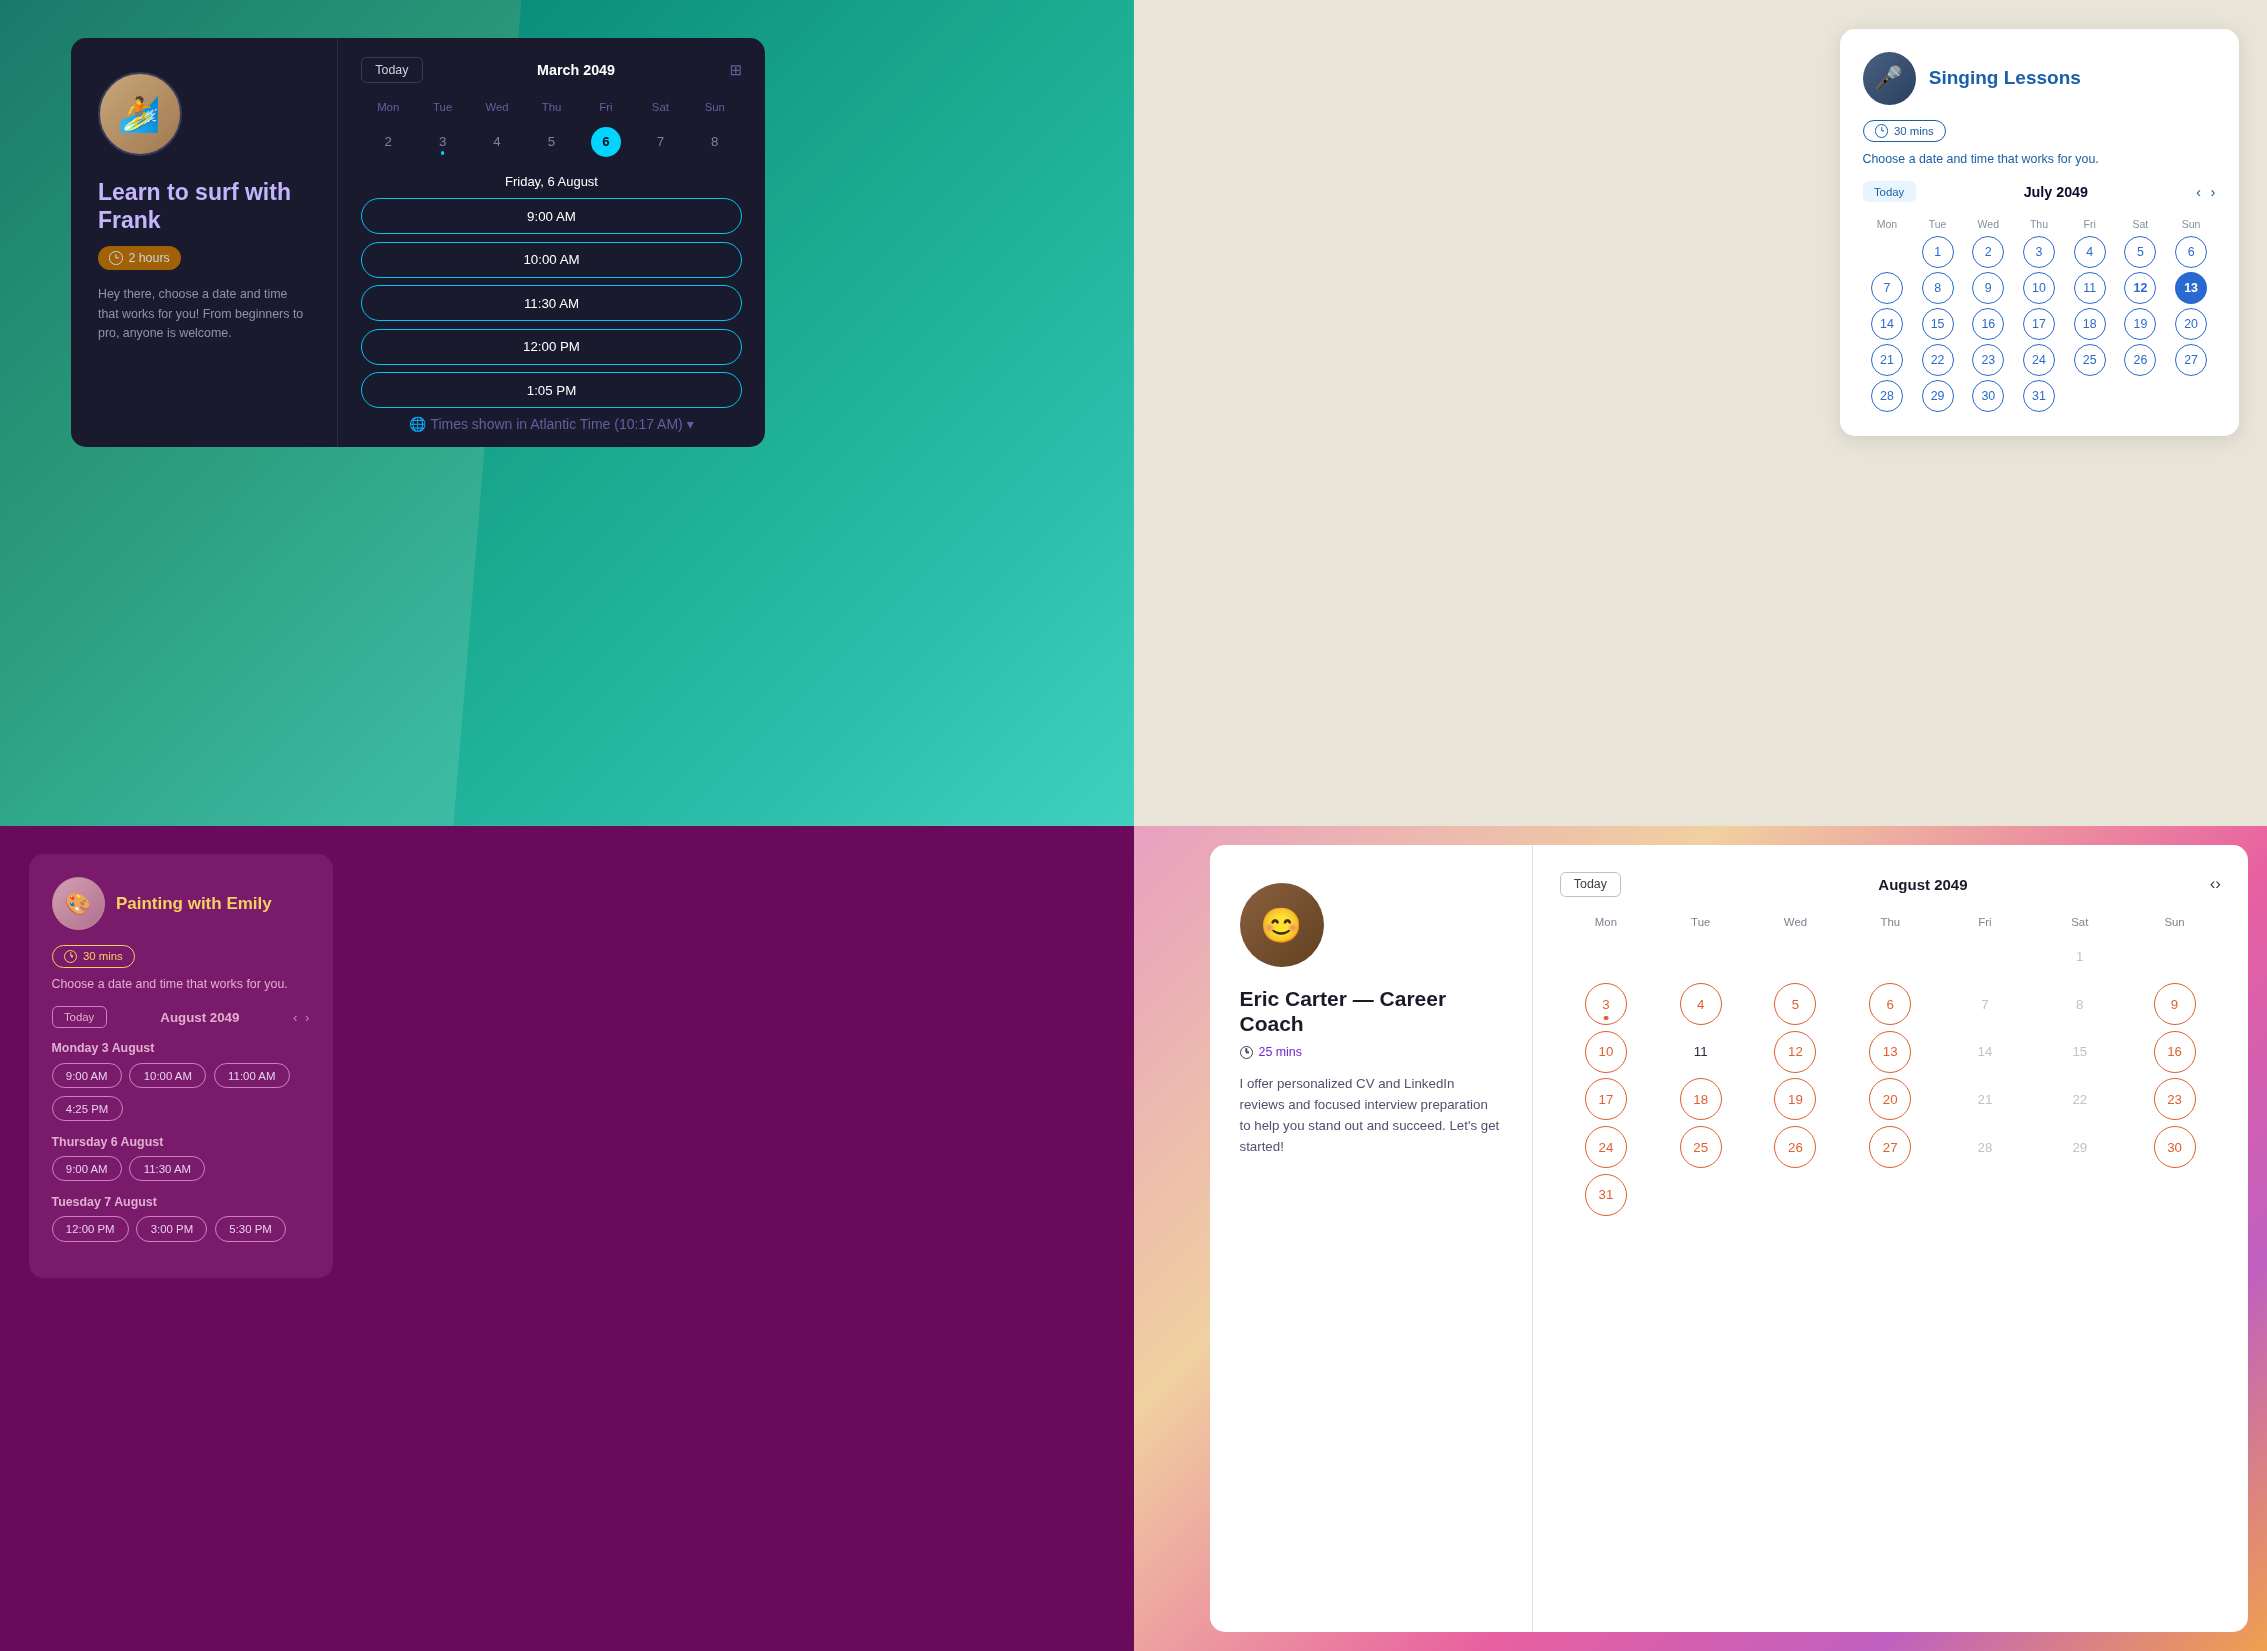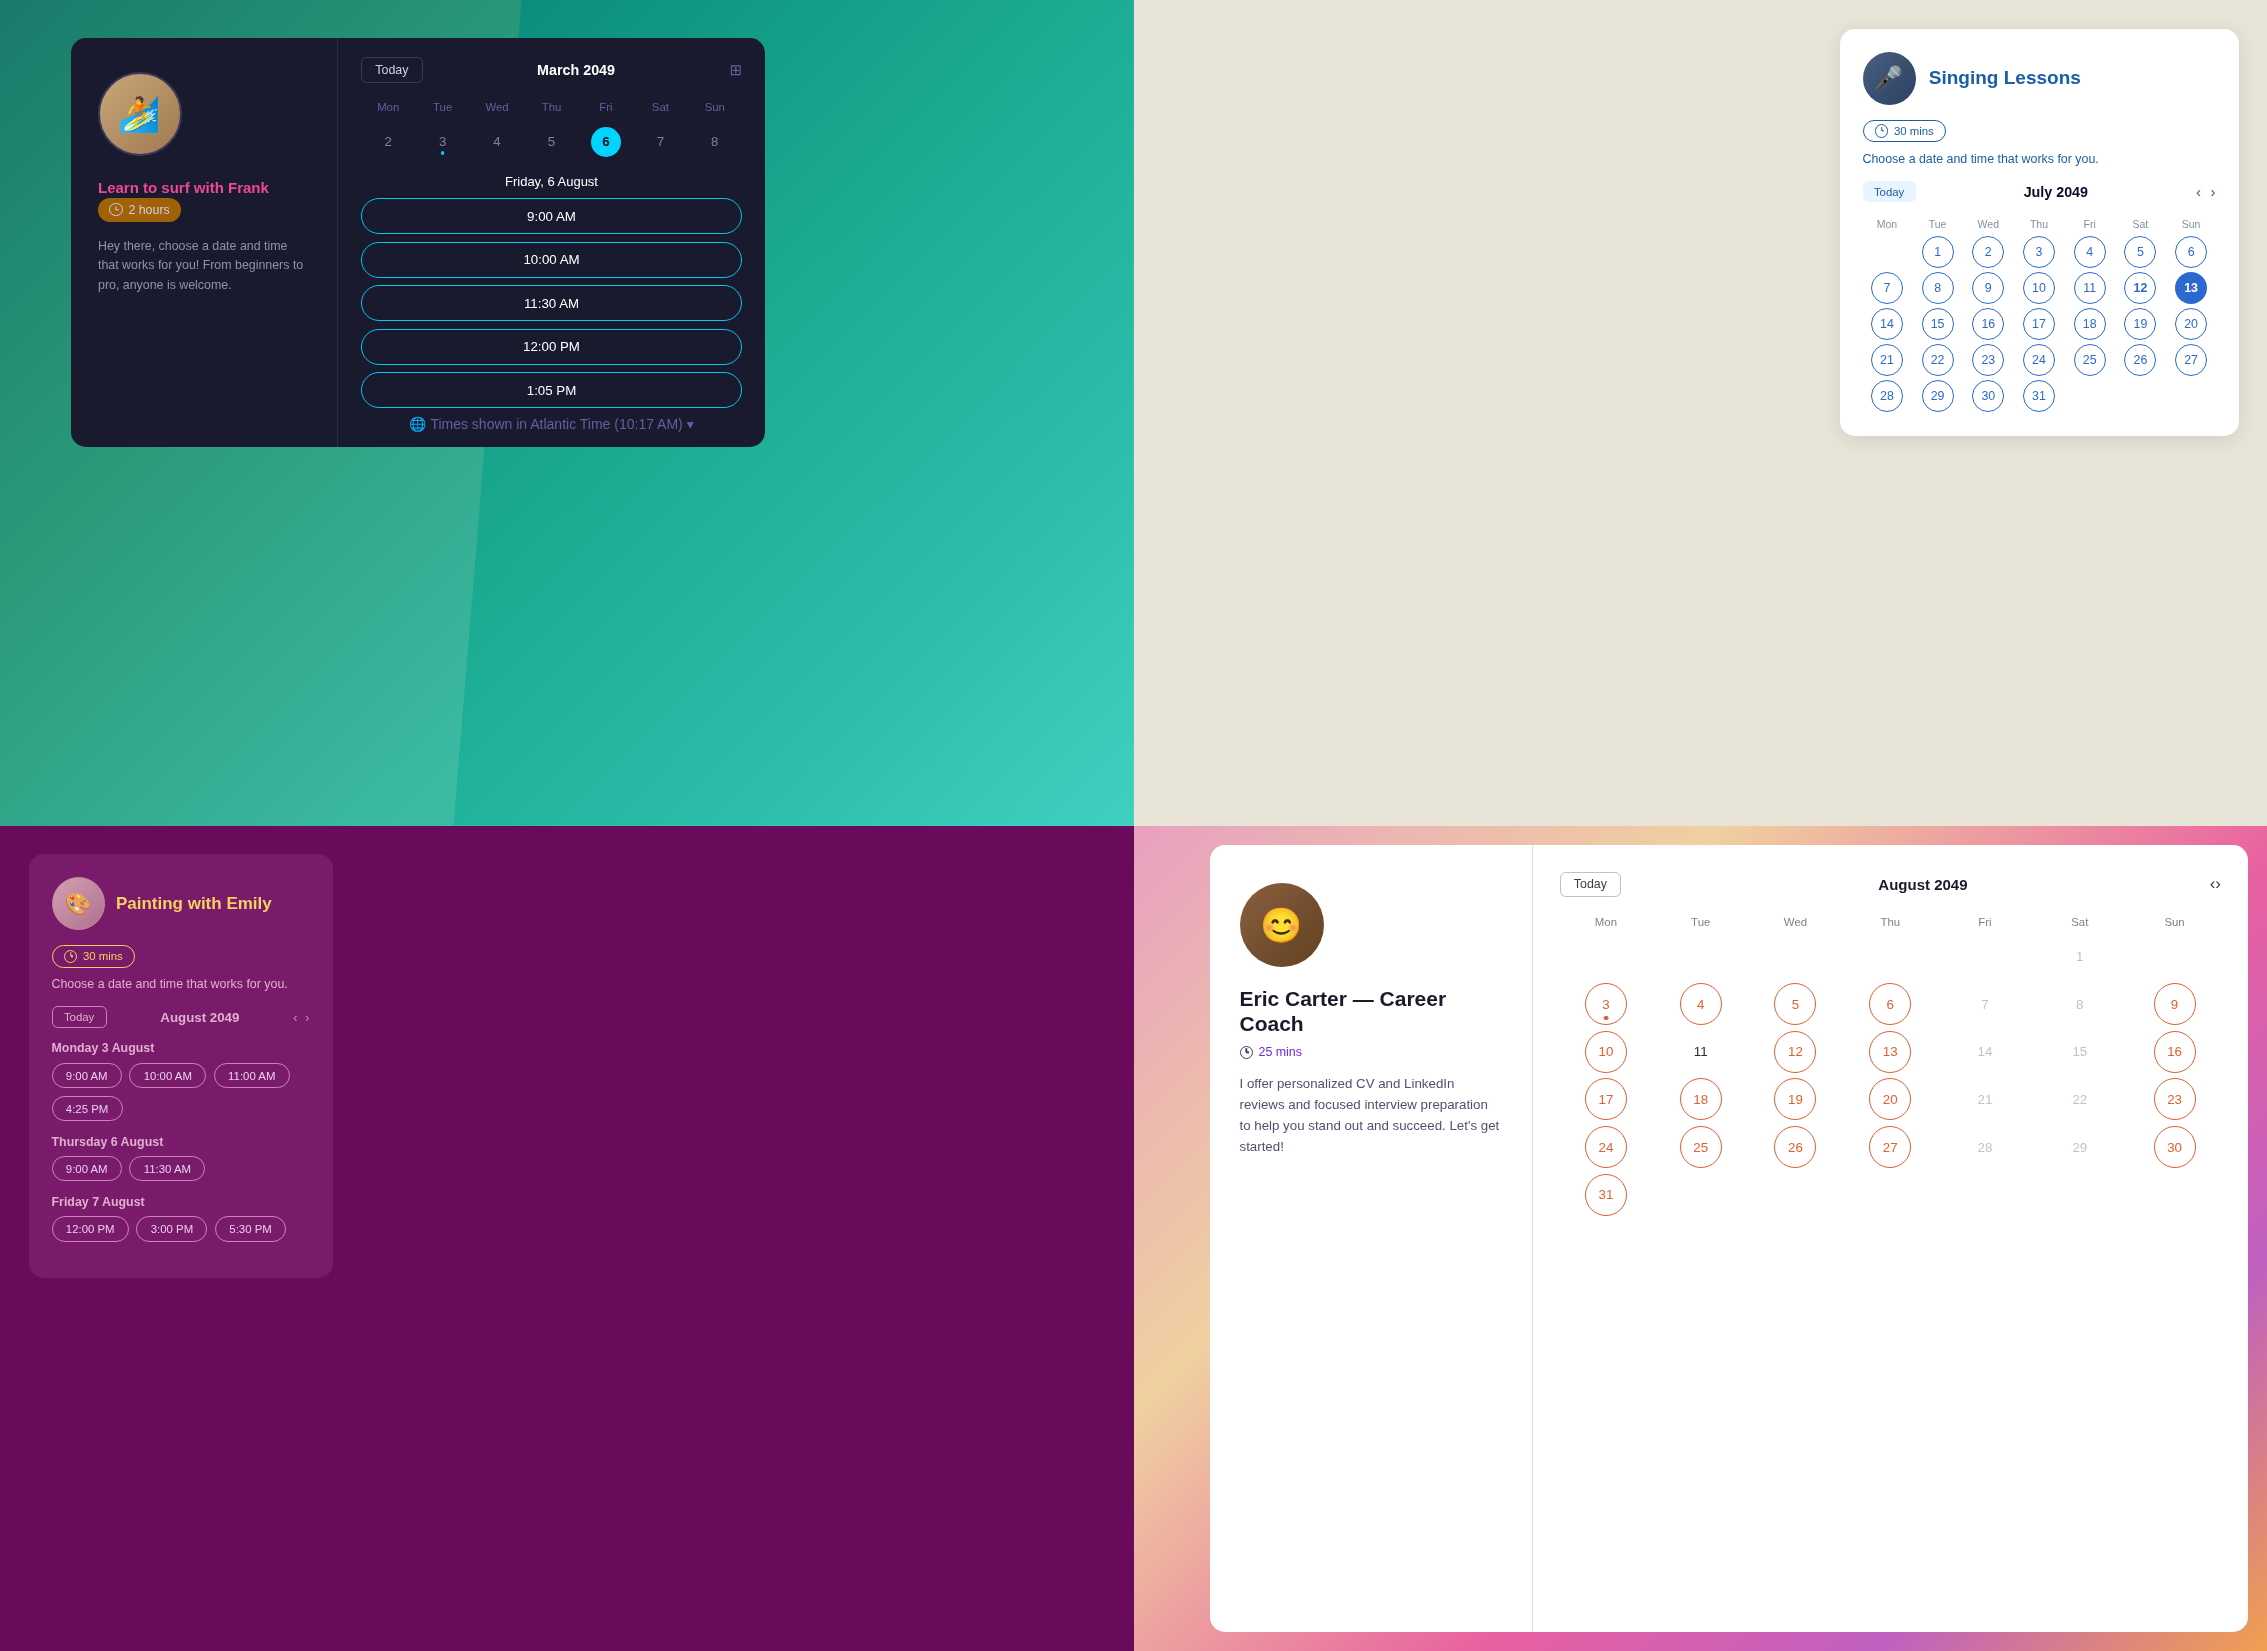--- a/index.html
+++ b/index.html
@@ -49,24 +49,24 @@
       width: 84px; height: 84px;
       border-radius: 50%;
       background: linear-gradient(135deg, #c8a87a, #a07850);
       border: 2.9px solid #3a3a5a;
       overflow: hidden;
       display: flex; align-items: center; justify-content: center;
       font-size: 34px;
       margin-bottom: 23px;
     }
     .surf-name {
-      color: #ec4899;
-      font-size: 15px;
+      color: #c4b5fd;
+      font-size: 23px;
       font-weight: 700;
-      margin-bottom: 1px;
+      margin-bottom: 12px;
       line-height: 1.2;
     }
     .surf-duration {
       display: flex; align-items: center; gap: 5.7px;
       background: #a16207;
       border-radius: 19px;
       padding: 4.8px 11.4px;
       color: #d0d0e0;
       font-size: 12.4px;
       margin-bottom: 15px;
@@ -681,21 +681,21 @@
       </div>
     </div>
     <div class="painting-day-group">
       <div class="painting-day-label">Thursday 6 August</div>
       <div class="painting-slots">
         <div class="painting-slot">9:00 AM</div>
         <div class="painting-slot">11:30 AM</div>
       </div>
     </div>
     <div class="painting-day-group">
-      <div class="painting-day-label">Friday 7 August</div>
+      <div class="painting-day-label">Tuesday 7 August</div>
       <div class="painting-slots">
         <div class="painting-slot">12:00 PM</div>
         <div class="painting-slot">3:00 PM</div>
         <div class="painting-slot">5:30 PM</div>
       </div>
     </div>
   </div>
 </div>
 
 <div class="cell-eric">

